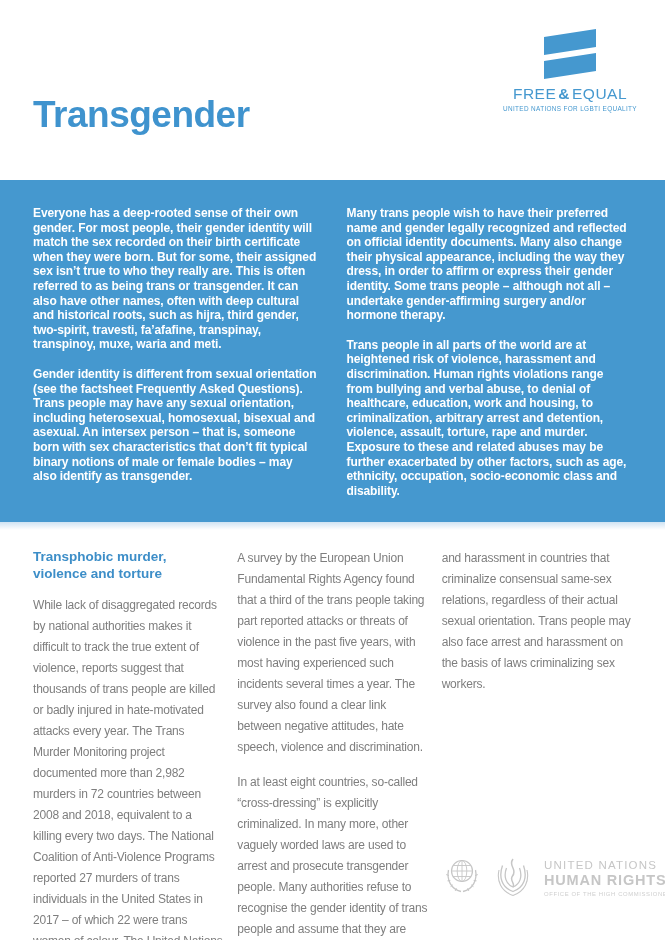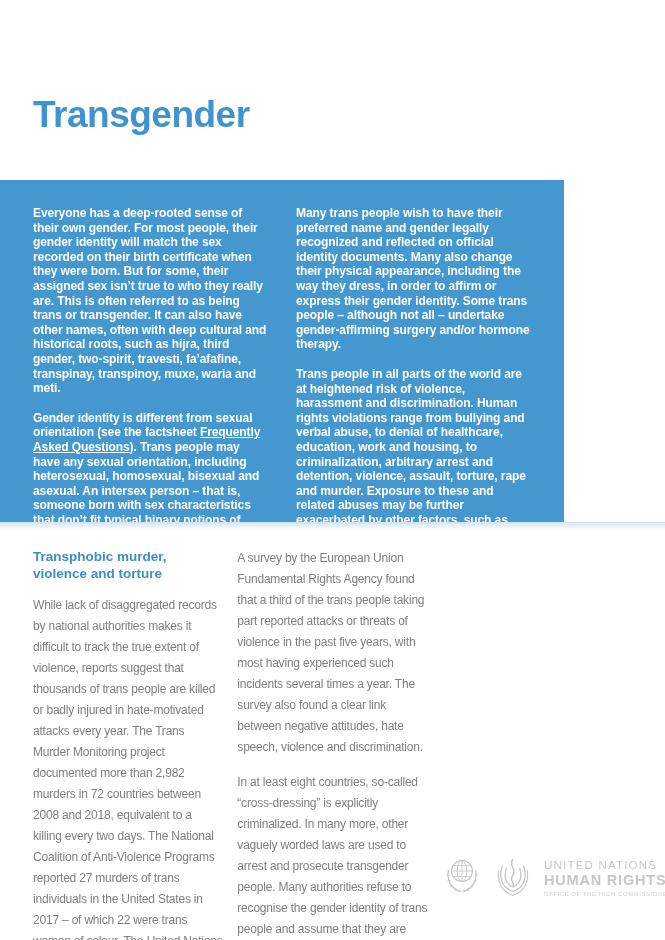--- a/index.html
+++ b/index.html
@@ -51,39 +51,38 @@
     font-size: 6.4px;
     letter-spacing: 0.35px;
     color: var(--primary-blue, #4598CF);
     white-space: nowrap;
   }
 
   
   .hero {
     position: absolute;
     left: 0; top: 180px;
-    width: 564px; height: 342px;
+    width: 665px; height: 342px;
     background: var(--primary-blue, #4598CF);
     display: flex;
     gap: 28px;
     padding: 26px 33px 4px 33px;
     overflow: hidden;
   }
   .hero-col { flex: 1; }
   .hero-col p {
     color: #ffffff;
     font-size: 12px;
     font-weight: 700;
     letter-spacing: -0.1px;
     line-height: 14.6px;
     margin-bottom: 15px;
   }
   .hero-link {
     color: #ffffff;
-    text-decoration: underline;
     cursor: pointer;
   }
   .hero-fade {
     position: absolute;
     left: 0; top: 522px;
     width: 665px; height: 8px;
     background: linear-gradient(#cfe3f3, #ffffff);
   }
 
   
@@ -144,20 +143,28 @@
     margin-top: 3px;
   }
 </style>
 </head>
 <body>
 
 <div class="page">
 
   <h1 class="page-title">Transgender</h1>
 
+  <div class="fe-logo">
+    <div class="fe-bars">
+      <div class="fe-bar"></div>
+      <div class="fe-bar"></div>
+    </div>
+    <div class="fe-name"><span>FREE</span><span class="amp">&amp;</span><span>EQUAL</span></div>
+    <div class="fe-tagline">UNITED NATIONS FOR LGBTI EQUALITY</div>
+  </div>
 
   <section class="hero">
     <div class="hero-col">
       <p>Everyone has a deep-rooted sense of their own gender. For most people, their gender identity will match the sex recorded on their birth certificate when they were born. But for some, their assigned sex isn’t true to who they really are. This is often referred to as being trans or transgender. It can also have other names, often with deep cultural and historical roots, such as hijra, third gender, two-spirit, travesti, fa’afafine, transpinay, transpinoy, muxe, waria and meti.</p>
       <p><span>Gender identity is different from sexual orientation (see the factsheet </span><a class="hero-link">Frequently Asked Questions</a><span>). Trans people may have any sexual orientation, including heterosexual, homosexual, bisexual and asexual. An intersex person – that is, someone born with sex characteristics that don’t fit typical binary notions of male or female bodies – may also identify as transgender.</span></p>
     </div>
     <div class="hero-col">
       <p>Many trans people wish to have their preferred name and gender legally recognized and reflected on official identity documents. Many also change their physical appearance, including the way they dress, in order to affirm or express their gender identity. Some trans people – although not all – undertake gender-affirming surgery and/or hormone therapy.</p>
       <p>Trans people in all parts of the world are at heightened risk of violence, harassment and discrimination. Human rights violations range from bullying and verbal abuse, to denial of healthcare, education, work and housing, to criminalization, arbitrary arrest and detention, violence, assault, torture, rape and murder. Exposure to these and related abuses may be further exacerbated by other factors, such as age, ethnicity, occupation, socio-economic class and disability.</p>
     </div>
@@ -167,20 +174,21 @@
   <section class="cols">
     <div class="col">
       <h2>Transphobic murder, violence and torture</h2>
       <p>While lack of disaggregated records by national authorities makes it difficult to track the true extent of violence, reports suggest that thousands of trans people are killed or badly injured in hate-motivated attacks every year. The Trans Murder Monitoring project documented more than 2,982 murders in 72 countries between 2008 and 2018, equivalent to a killing every two days. The National Coalition of Anti-Violence Programs reported 27 murders of trans individuals in the United States in 2017 – of which 22 were trans women of colour. The United Nations has documented particularly brutal attacks against trans women, and against trans people in detention.</p>
     </div>
     <div class="col">
       <p>A survey by the European Union Fundamental Rights Agency found that a third of the trans people taking part reported attacks or threats of violence in the past five years, with most having experienced such incidents several times a year. The survey also found a clear link between negative attitudes, hate speech, violence and discrimination.</p>
       <p>In at least eight countries, so-called “cross-dressing” is explicitly criminalized. In many more, other vaguely worded laws are used to arrest and prosecute transgender people. Many authorities refuse to recognise the gender identity of trans people and assume that they are gay or lesbian. As a result, trans people often face arrest</p>
     </div>
     <div class="col">
+      <p>and harassment in countries that criminalize consensual same-sex relations, regardless of their actual sexual orientation. Trans people may also face arrest and harassment on the basis of laws criminalizing sex workers.</p>
     </div>
   </section>
 
   <div class="footer">
     <span>
       <svg width="40" height="44" viewBox="0 0 40 44" fill="none" stroke="#C6C6C6">
         <circle cx="20" cy="16" r="10.5" stroke-width="1.2"></circle>
         <ellipse cx="20" cy="16" rx="4.8" ry="10.5" stroke-width="0.9"></ellipse>
         <line x1="9.5" y1="16" x2="30.5" y2="16" stroke-width="0.9"></line>
         <line x1="11" y1="10.5" x2="29" y2="10.5" stroke-width="0.9"></line>

